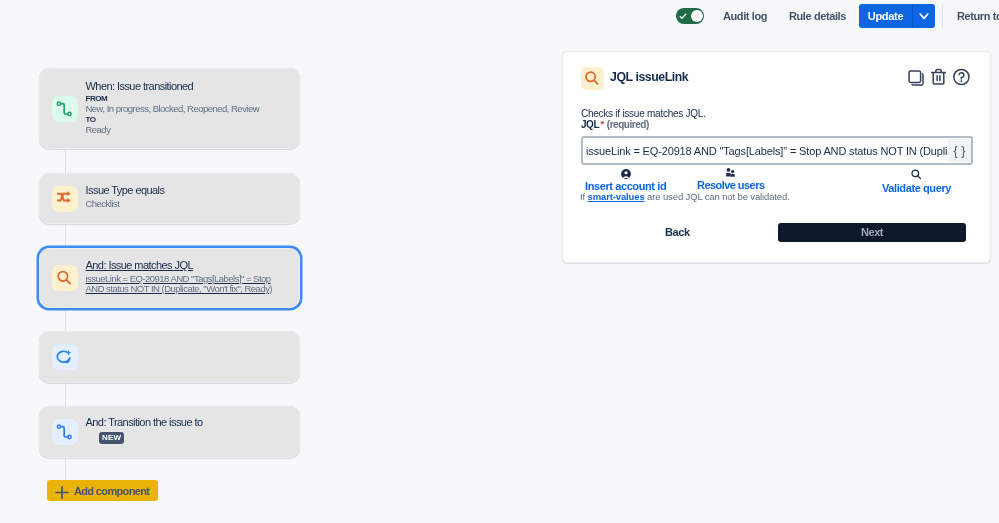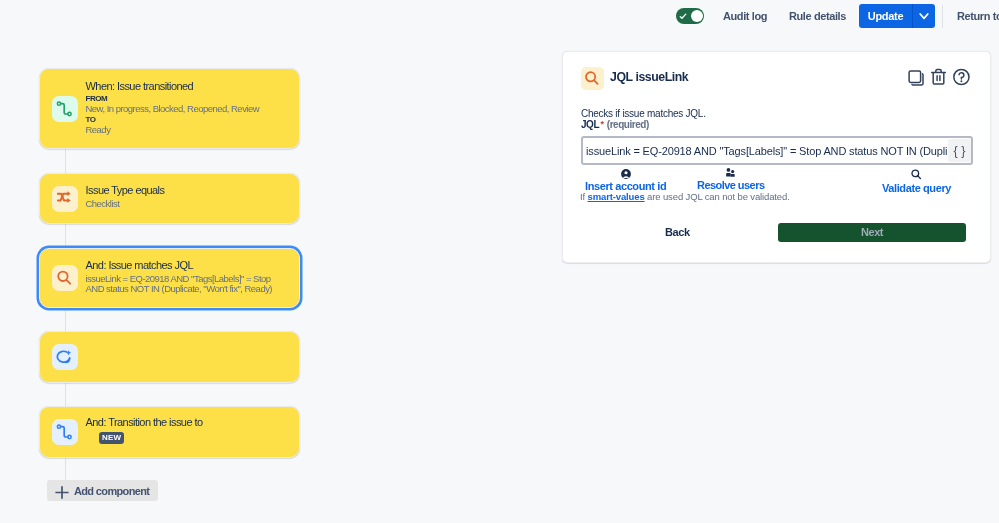--- a/index.html
+++ b/index.html
@@ -25,36 +25,36 @@
   .toggle .chk { position:absolute; left:3px; top:4.5px; width:8px; height:7px; }
   .toggle .knob { position:absolute; right:1.5px; top:2px; width:12px; height:12px; border-radius:50%; background:#fff; }
   .topbar-link { font-size:11px; font-weight:700; color:#42526e; letter-spacing:-0.4px; white-space:nowrap; }
   .btn-update { background:#0c66e4; color:#fff; font-size:11px; font-weight:700; letter-spacing:-0.3px; height:24px; width:53px; display:flex; align-items:center; justify-content:center; border-radius:3px 0 0 3px; }
   .btn-caret { background:#0c66e4; color:#fff; width:23px; height:24px; display:flex; align-items:center; justify-content:center; border-radius:0 3px 3px 0; border-left:1px solid #0055cc; }
   .divider-v { width:1px; height:23px; background:#dfe1e6; }
 
   
   .flow { position:absolute; left:0; top:0; }
   .rail { position:absolute; width:1px; background:#dfe1e6; left:65px; }
-  .card { position:absolute; left:38.5px; width:261px; background:#fde047; border:1px solid #ebecf0; border-radius:10px;
+  .card { position:absolute; left:38.5px; width:261px; background:#e5e5e5; border:1px solid #ebecf0; border-radius:10px;
           box-shadow: 0 1px 1px rgba(9,30,66,0.12), 0 0 1px rgba(9,30,66,0.14); display:flex; align-items:center; }
-  .card.sel { border:1px solid #ebecf0; box-shadow:0 0 0 2.5px #3d8bf9; }
+  .card.sel { border:1px solid #ebecf0; box-shadow:0 0 0 2.5px #3d8bf9;text-decoration:underline; }
   .card-icon { width:26px; height:26px; border-radius:7px; display:flex; align-items:center; justify-content:center; flex:none; margin-left:12px; }
   .card-body { margin-left:8px; position:relative; }
   .cb1 { top:-1px; }
   .cb2 { top:-2px; }
   .cb3 { top:-1px; }
   .cb4 { top:-1px; }
   .cb5 { top:-1px; }
   .card-title { font-size:11px; letter-spacing:-0.56px; color:#172b4d; line-height:13px; white-space:nowrap; }
   .card-title + .card-sub { margin-top:1.5px; }
   .card-sub { font-size:9.5px; letter-spacing:-0.52px; color:#626f86; line-height:10px; white-space:nowrap; }
   .card-label { font-size:8px; font-weight:700; color:#172b4d; line-height:11px; letter-spacing:-0.45px; white-space:nowrap; }
   .card-badge { display:inline-block; background:#44546f; color:#fff; font-size:8px; font-weight:700; letter-spacing:0.2px; padding:1.5px 3px 1.5px 3.5px; border-radius:3px; line-height:8.5px; position:relative; top:-3px; left:-1px;margin-left:14px; }
-  .addcomp { position:absolute; left:47px; top:480px; height:21px; width:111px; background:#e5e5e5; border-radius:3px; display:flex; align-items:center; padding:0 0 0 8px; gap:5px; }
+  .addcomp { position:absolute; left:47px; top:480px; height:21px; width:111px; background:#eab308; border-radius:3px; display:flex; align-items:center; padding:0 0 0 8px; gap:5px; }
   .addcomp-label { font-size:11px; font-weight:700; letter-spacing:-0.65px; color:#44546f; white-space:nowrap; }
 
   
   .panel { position:relative; position:absolute; left:562px; top:51px; width:429px; height:212px; background:#fff; border:1px solid #ebecf0; border-radius:5px;
            box-shadow: 0 1px 1px rgba(9,30,66,0.1), 0 0 1px rgba(9,30,66,0.12); }
   .panel > * { position:absolute; }
   .panel-head { left:0; top:0; width:100%; height:40px; }
   .panel-head > * { position:absolute; }
   .panel-icon { left:18px; top:15px; width:23px; height:23px; border-radius:5px; background:#fdf1cd; display:flex; align-items:center; justify-content:center; }
   .panel-icon svg { position:relative; left:-0.5px; top:-1px; }
@@ -78,21 +78,21 @@
   .li-account svg { position:relative; top:1px; }
   .li-resolve { left:134px; top:0; gap:2px; }
   .li-validate { left:319px; top:0; gap:3px; }
   .li-validate svg { position:relative; top:1px; }
   .li-resolve .link { letter-spacing:-0.55px; }
   .hint { left:17px; top:139px; font-size:9.5px; letter-spacing:-0.13px; color:#626f86; white-space:nowrap; }
   .hint a { color:#0c66e4; font-weight:700; text-decoration:underline; }
   .footer { left:18px; top:170.5px; width:392px; height:19px; }
   .footer > * { position:absolute; }
   .btn-back { left:84px; top:0; font-size:11px; letter-spacing:-0.4px; font-weight:700; color:#172b4d; height:19px; display:flex; align-items:center; }
-  .btn-next { left:197px; top:0; width:188px; background:#14532d; color:#a1aab8; font-size:11px; letter-spacing:-0.4px; font-weight:700; height:19px; display:flex; align-items:center; justify-content:center; border-radius:3px; }
+  .btn-next { left:197px; top:0; width:188px; background:#0f172a; color:#a1aab8; font-size:11px; letter-spacing:-0.4px; font-weight:700; height:19px; display:flex; align-items:center; justify-content:center; border-radius:3px; }
 </style>
 </head>
 <body>
 
 <div class="topbar" data-name="top-toolbar">
   <div class="toggle" data-name="rule-enabled-toggle">
     <svg class="chk" viewBox="0 0 10 10" data-name="check-icon">
         <path d="M1 5.2 L3.5 7.6 L9 1.6" stroke="#fff" stroke-width="1.9" fill="none" stroke-linecap="round" stroke-linejoin="round"></path>
       </svg>
     <div class="knob" data-name="toggle-knob"></div>

